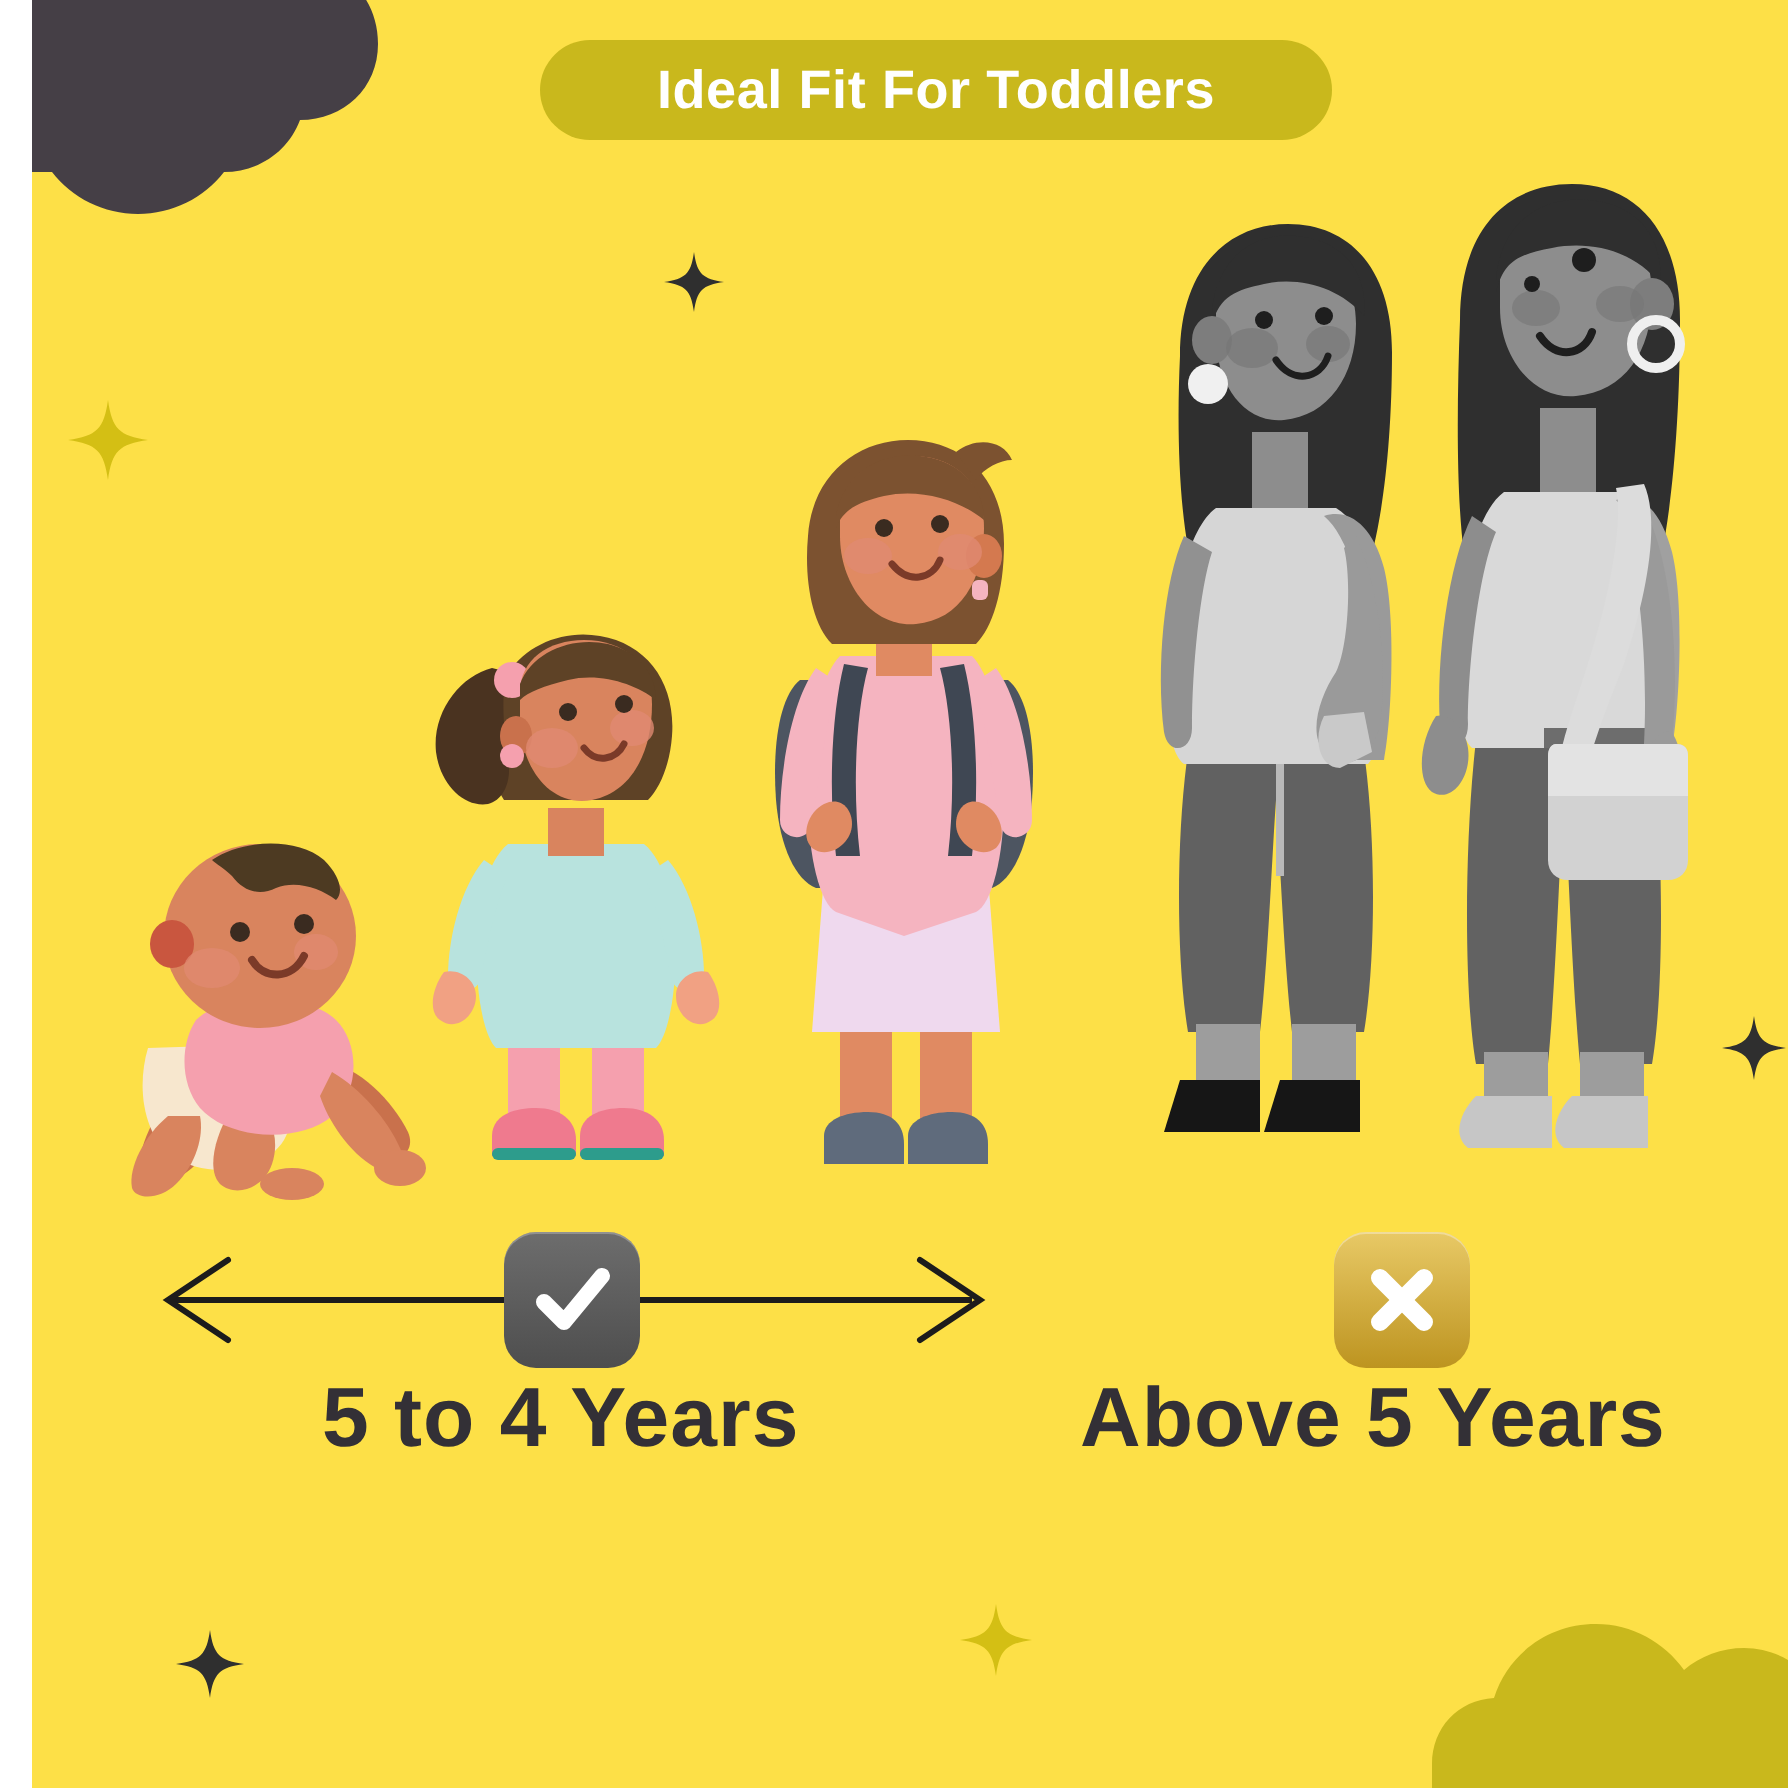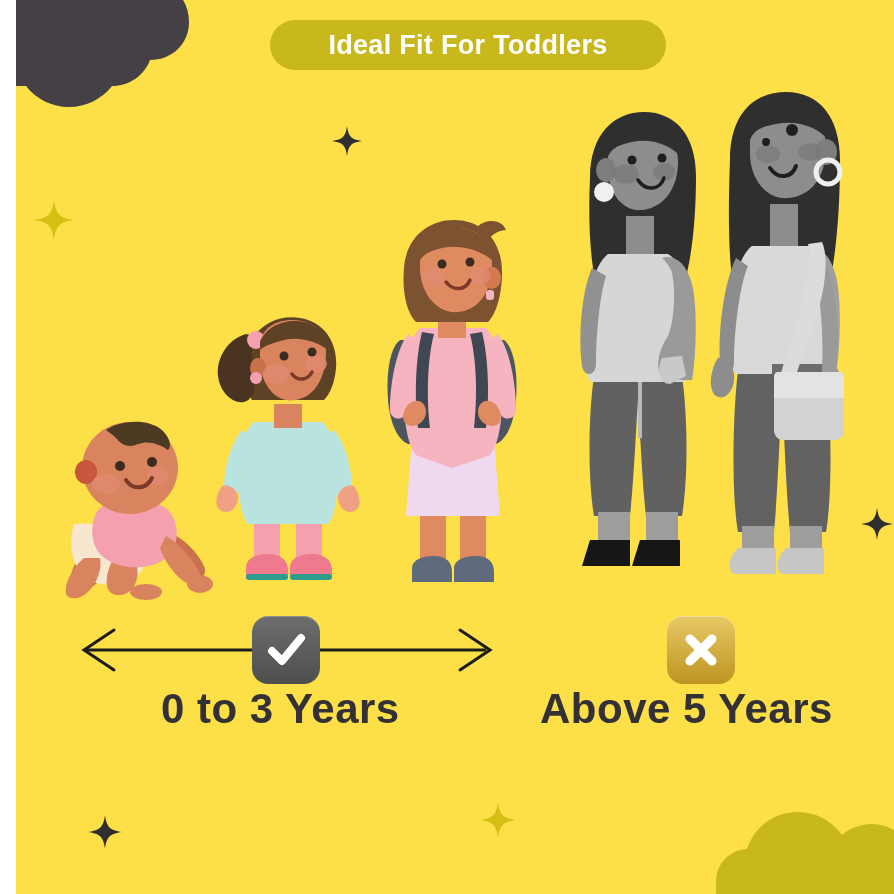--- a/index.html
+++ b/index.html
@@ -345,16 +345,16 @@
     </svg>
   </div>
 
   <div id="cross-badge">
     <svg class="badge-glyph" width="38" height="38" viewBox="0 0 38 38">
       <line x1="8" y1="8" x2="30" y2="30" stroke="#ffffff" stroke-width="9" stroke-linecap="round"></line>
       <line x1="30" y1="8" x2="8" y2="30" stroke="#ffffff" stroke-width="9" stroke-linecap="round"></line>
     </svg>
   </div>
 
-  <div id="label-left" class="range-label">0 to 3 Years</div>
+  <div id="label-left" class="range-label">5 to 4 Years</div>
   <div id="label-right" class="range-label">Above 5 Years</div>
 
 </div>
 
 </body></html>

